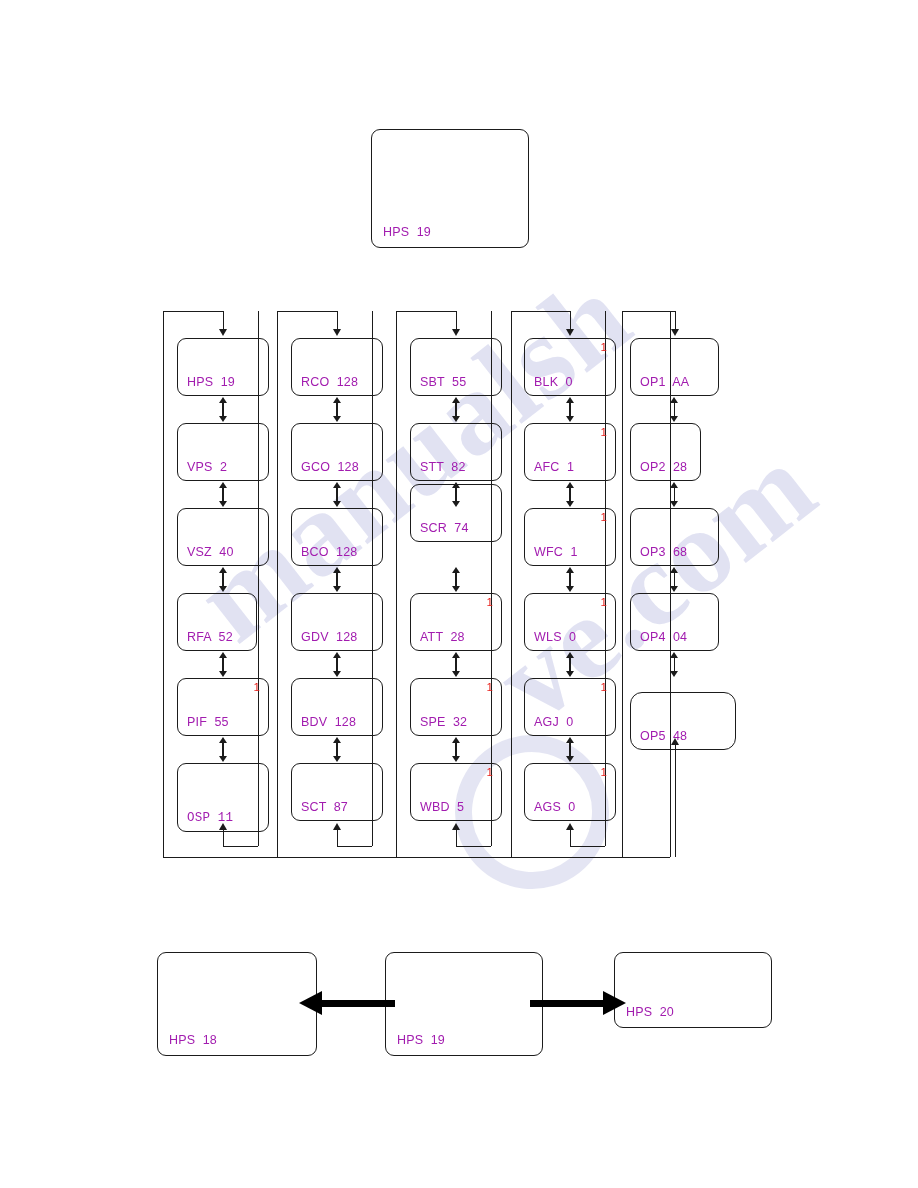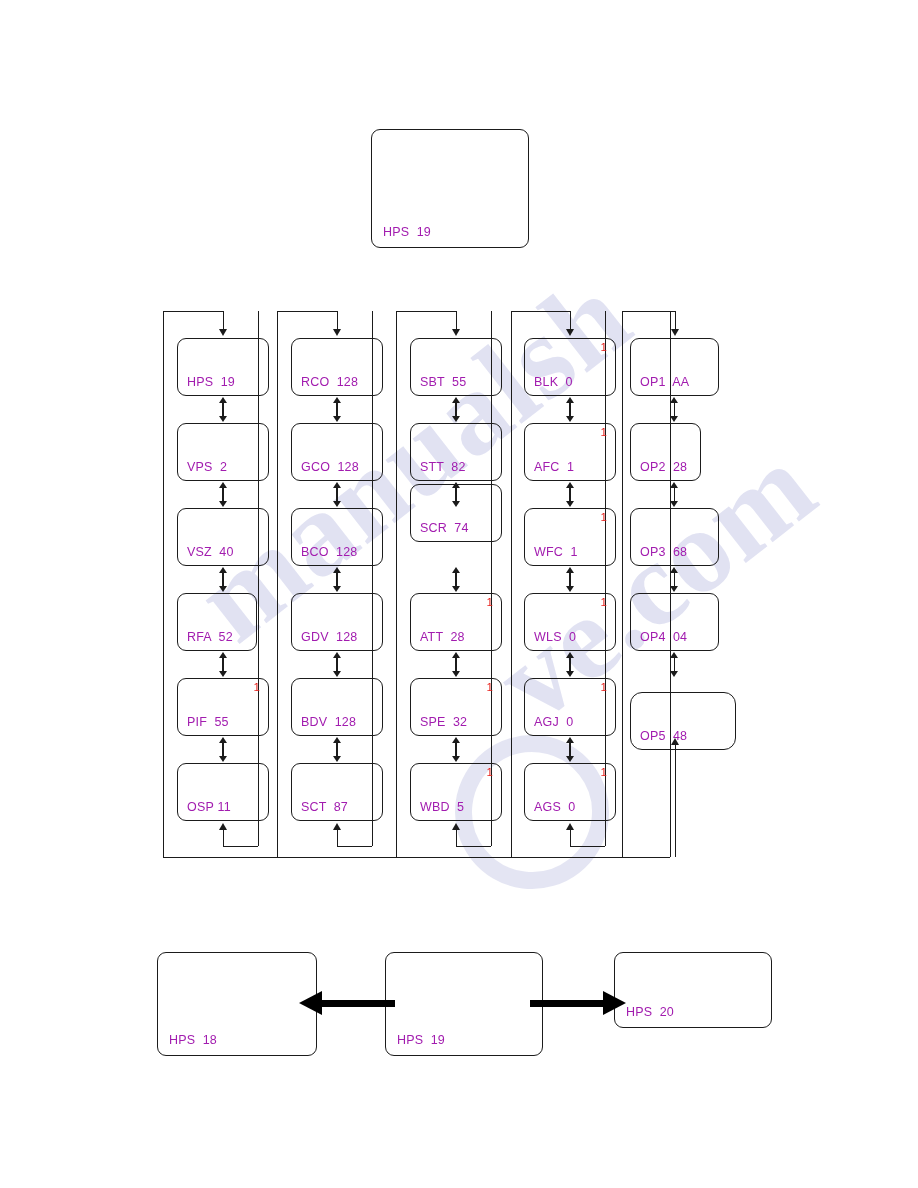--- a/index.html
+++ b/index.html
@@ -229,21 +229,21 @@
       </div>
       <div class="node" style="left: 177px; top: 678px; width: 92px; height: 58px;">
         <span class="label">PIF  55</span>
         <span class="flag">1</span>
       </div>
       <div class="dbl" style="left: 218.8px; top: 737px; width: 8.4px; height: 25px;">
         <div class="up"></div>
         <div class="stem"></div>
         <div class="dn"></div>
       </div>
-      <div class="node" style="left: 177px; top: 763px; width: 92px; height: 58px;">
+      <div class="node" style="left: 177px; top: 763px; width: 92px; height: 69px; font-family: Liberation Mono, monospace;">
         <span class="label">OSP 11</span>
       </div>
       <div class="ln h" style="left: 163px; top: 311px; width: 60px;"></div>
       <div class="arrow-down" style="left: 219px; top: 329px;"></div>
       <div class="ln v" style="left: 223px; top: 311px; height: 18px;"></div>
       <div class="ln v" style="left: 163px; top: 311px; height: 546px;"></div>
       <div class="ln v" style="left: 258px; top: 311px; height: 535px;"></div>
       <div class="ln h" style="left: 223px; top: 846px; width: 35px;"></div>
       <div class="ln v" style="left: 223px; top: 830px; height: 16px;"></div>
       <div class="arrow-up" style="left: 219px; top: 823px;"></div>

